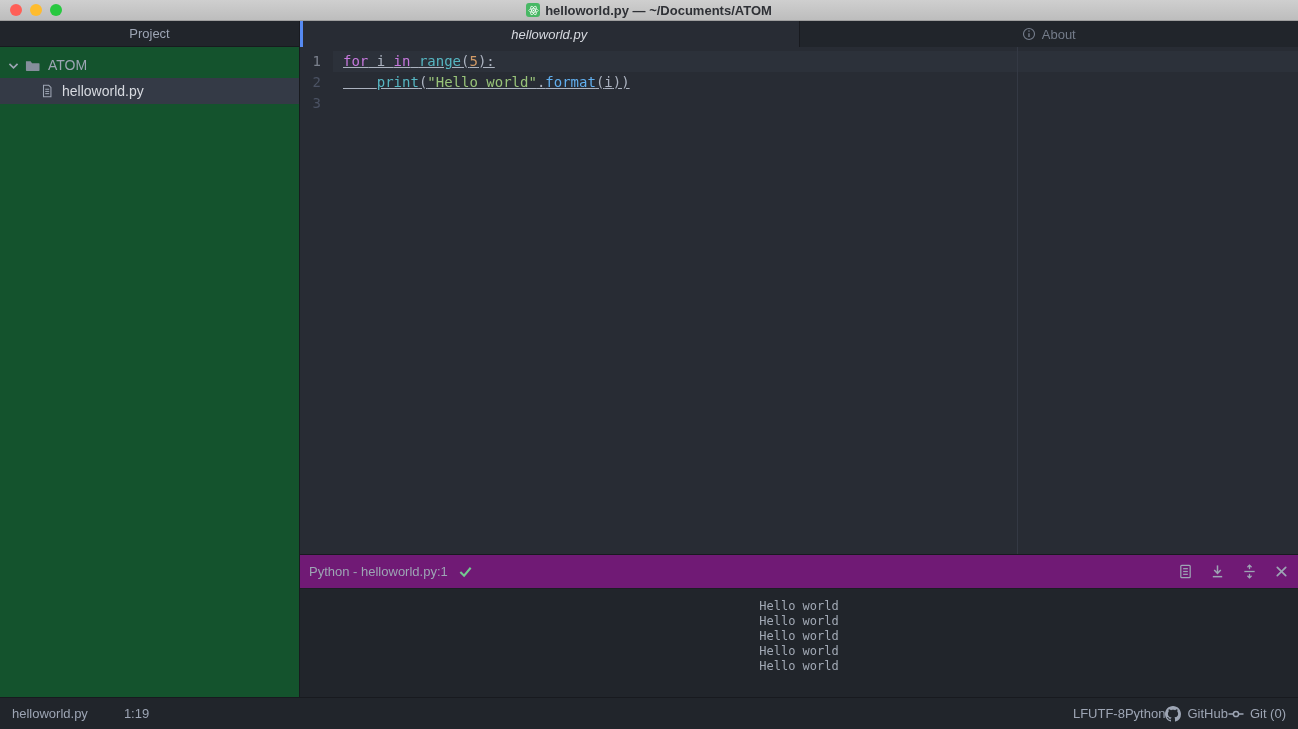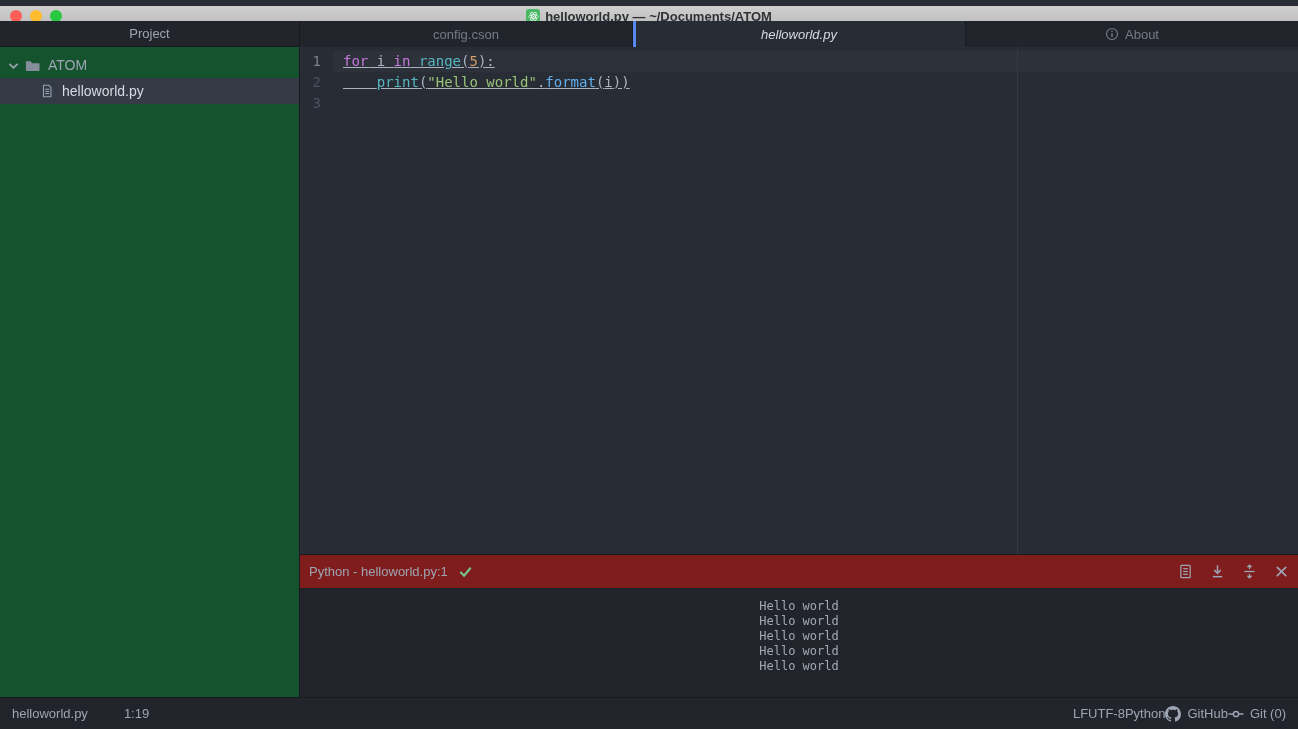--- a/index.html
+++ b/index.html
@@ -2,21 +2,21 @@
 <html><head>
 <meta charset="utf-8">
 <style>
   * { margin:0; padding:0; box-sizing:border-box; }
   html,body { width:1298px; height:729px; background:#282c34; overflow:hidden;
               font-family:"Liberation Sans", sans-serif; }
 
   .window { position:relative; width:1298px; height:729px; background:#282c34; }
 
   
-  .titlebar { position:absolute; top:6px; left:0; width:100%; height:21px;
+  .titlebar { position:absolute; top:0; left:0; width:100%; height:21px;
     background:linear-gradient(#cfcfcf,#bdbdbd); border-bottom:1px solid #9f9f9f;
     display:flex; align-items:center; justify-content:center; }
   .traffic { position:absolute; left:10px; top:4px; display:flex; gap:8px; }
   .traffic span { width:12px; height:12px; border-radius:50%; display:block; }
   .tl-close { background:#ff5f57; }
   .tl-min   { background:#febc2e; }
   .tl-zoom  { background:#28c840; }
   .title-wrap { display:flex; align-items:center; gap:5px; font-size:13px;
     font-weight:600; color:#2f3136; }
   .atom-badge { width:14px; height:14px; border-radius:3px; background:#48b865;
@@ -65,21 +65,21 @@
   .tok-support { color:#56b6c2; }
   .tok-function { color:#61afef; }
   .tok-string { color:#98c379; }
   .tok-number { color:#d19a66; }
   .tok-plain { color:#abb2bf; }
 
   
   .output-panel { height:143px; background:#21252b; border-top:1px solid #181a1f;
     display:flex; flex-direction:column; }
   .output-header { height:34px; flex:none; display:flex; align-items:center;
-    padding:0 8px 0 9px; background:#7f1d1d; border-bottom:1px solid #1b1e24; }
+    padding:0 8px 0 9px; background:#701a75; border-bottom:1px solid #1b1e24; }
   .output-title { font-size:13px; color:#9da5b4; }
   .output-check { margin-left:10px; display:flex; }
   .output-tools { margin-left:auto; display:flex; gap:14px; }
   .output-tools .pbtn { display:flex; align-items:center; justify-content:center;
     width:18px; height:18px; color:#9da5b4; cursor:default; }
   .output-tools svg { width:15px; height:15px; }
   .output-body { flex:1; padding:10px 9px;
     font-family:"DejaVu Sans Mono","Liberation Mono",monospace; font-size:12px;
     line-height:15px; color:#a2a9b5;text-align:center; }
   .output-body pre { font:inherit; }
@@ -147,23 +147,20 @@
               </span>
               <span class="t-label">helloworld.py</span>
             </div>
           </div>
       </div>
     </div>
 
     <div class="editor-pane">
 
       <div class="tabbar" id="tabbar">
-          <div class="tab">
-            <span class="tab-label">config.cson</span>
-          </div>
           <div class="tab active">
             <span class="active-bar"></span>
             <span class="tab-label">helloworld.py</span>
           </div>
           <div class="tab">
             <span class="tab-icon">
               <svg viewBox="0 0 16 16" fill="none" stroke="currentColor" stroke-width="1.3">
                 <circle cx="8" cy="8" r="6.3"></circle>
                 <line x1="8" y1="7" x2="8" y2="11.4" stroke-width="1.6"></line>
                 <circle cx="8" cy="4.7" r="0.9" fill="currentColor" stroke="none"></circle>

